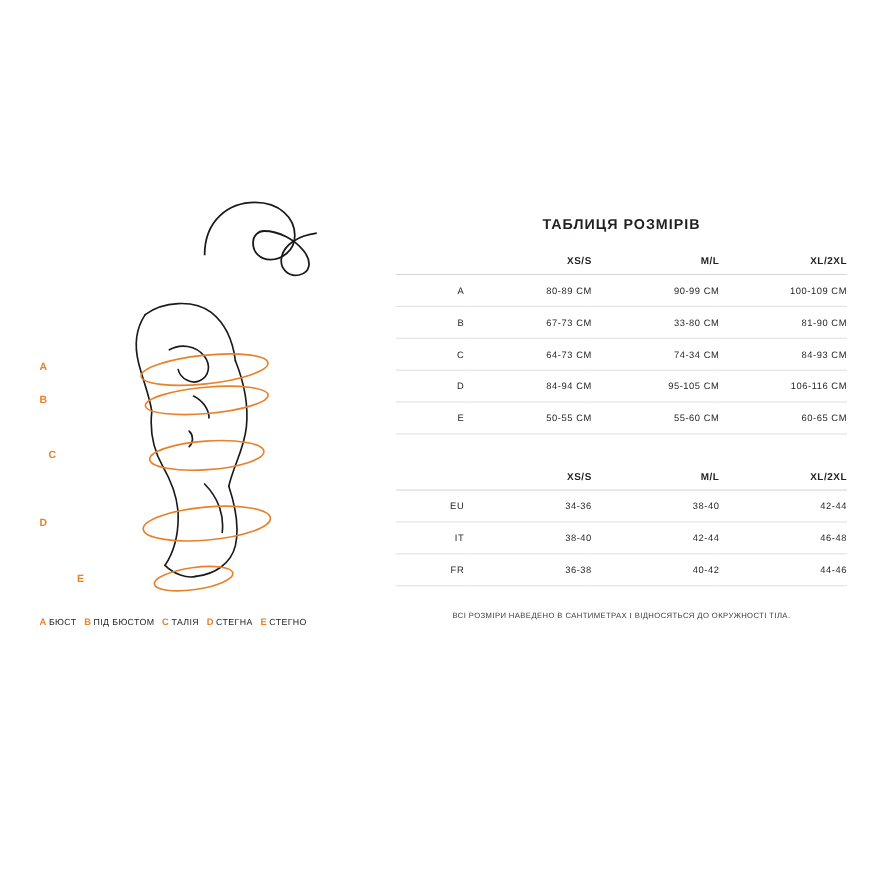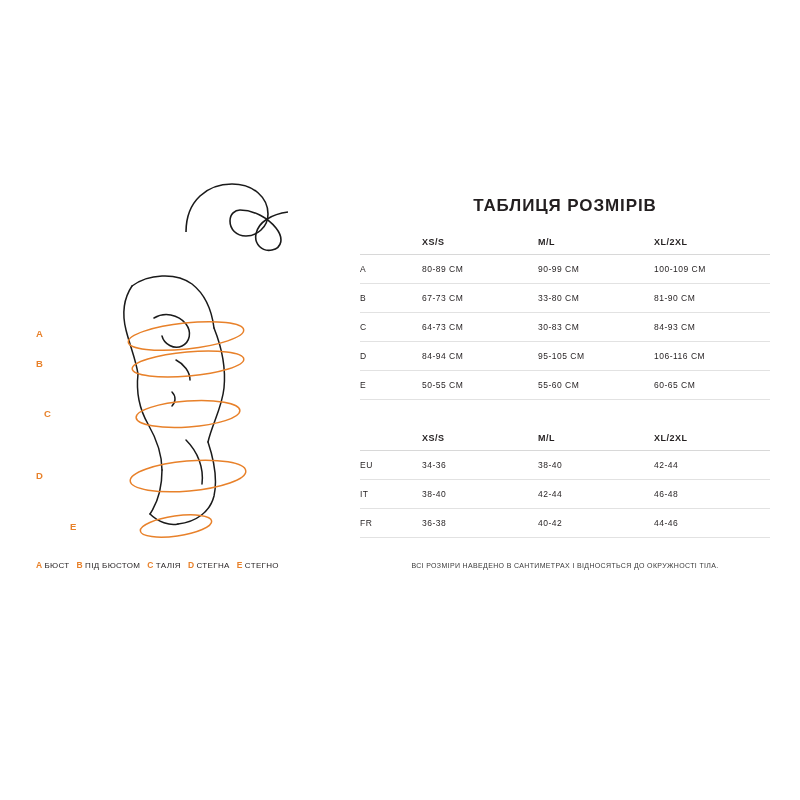--- a/index.html
+++ b/index.html
@@ -91,39 +91,39 @@
 
   
   .right-col {
     position: absolute;
     left: 360px;
     top: 196px;
     width: 410px;
   }
   .table-title {
     text-align: center;
-    font-size: 17px;
+    font-size: 13px;
     font-weight: 700;
     letter-spacing: .9px;
     color: #231f20;
     margin-bottom: 14px;
   }
   table.size-table {
     width: 100%;
     border-collapse: collapse;
     table-layout: fixed;
   }
   table.size-table th,
   table.size-table td {
     font-size: 8.5px;
     letter-spacing: .5px;
     padding: 0;
     height: 28px;
     vertical-align: middle;
-    text-align: left;
+    text-align: right;
     color: #231f20;
     font-weight: 400;
   }
   table.size-table th {
     font-weight: 700;
     font-size: 9px;
     height: 24px;
     border-bottom: 1px solid #d8d8d8;
   }
   table.size-table tbody td {
@@ -224,21 +224,21 @@
         </tr>
         <tr>
           <td class="row-key">B</td>
           <td>67-73 CM</td>
           <td>33-80 CM</td>
           <td>81-90 CM</td>
         </tr>
         <tr>
           <td class="row-key">C</td>
           <td>64-73 CM</td>
-          <td>30-83 CM</td>
+          <td>74-34 CM</td>
           <td>84-93 CM</td>
         </tr>
         <tr>
           <td class="row-key">D</td>
           <td>84-94 CM</td>
           <td>95-105 CM</td>
           <td>106-116 CM</td>
         </tr>
         <tr>
           <td class="row-key">E</td>

